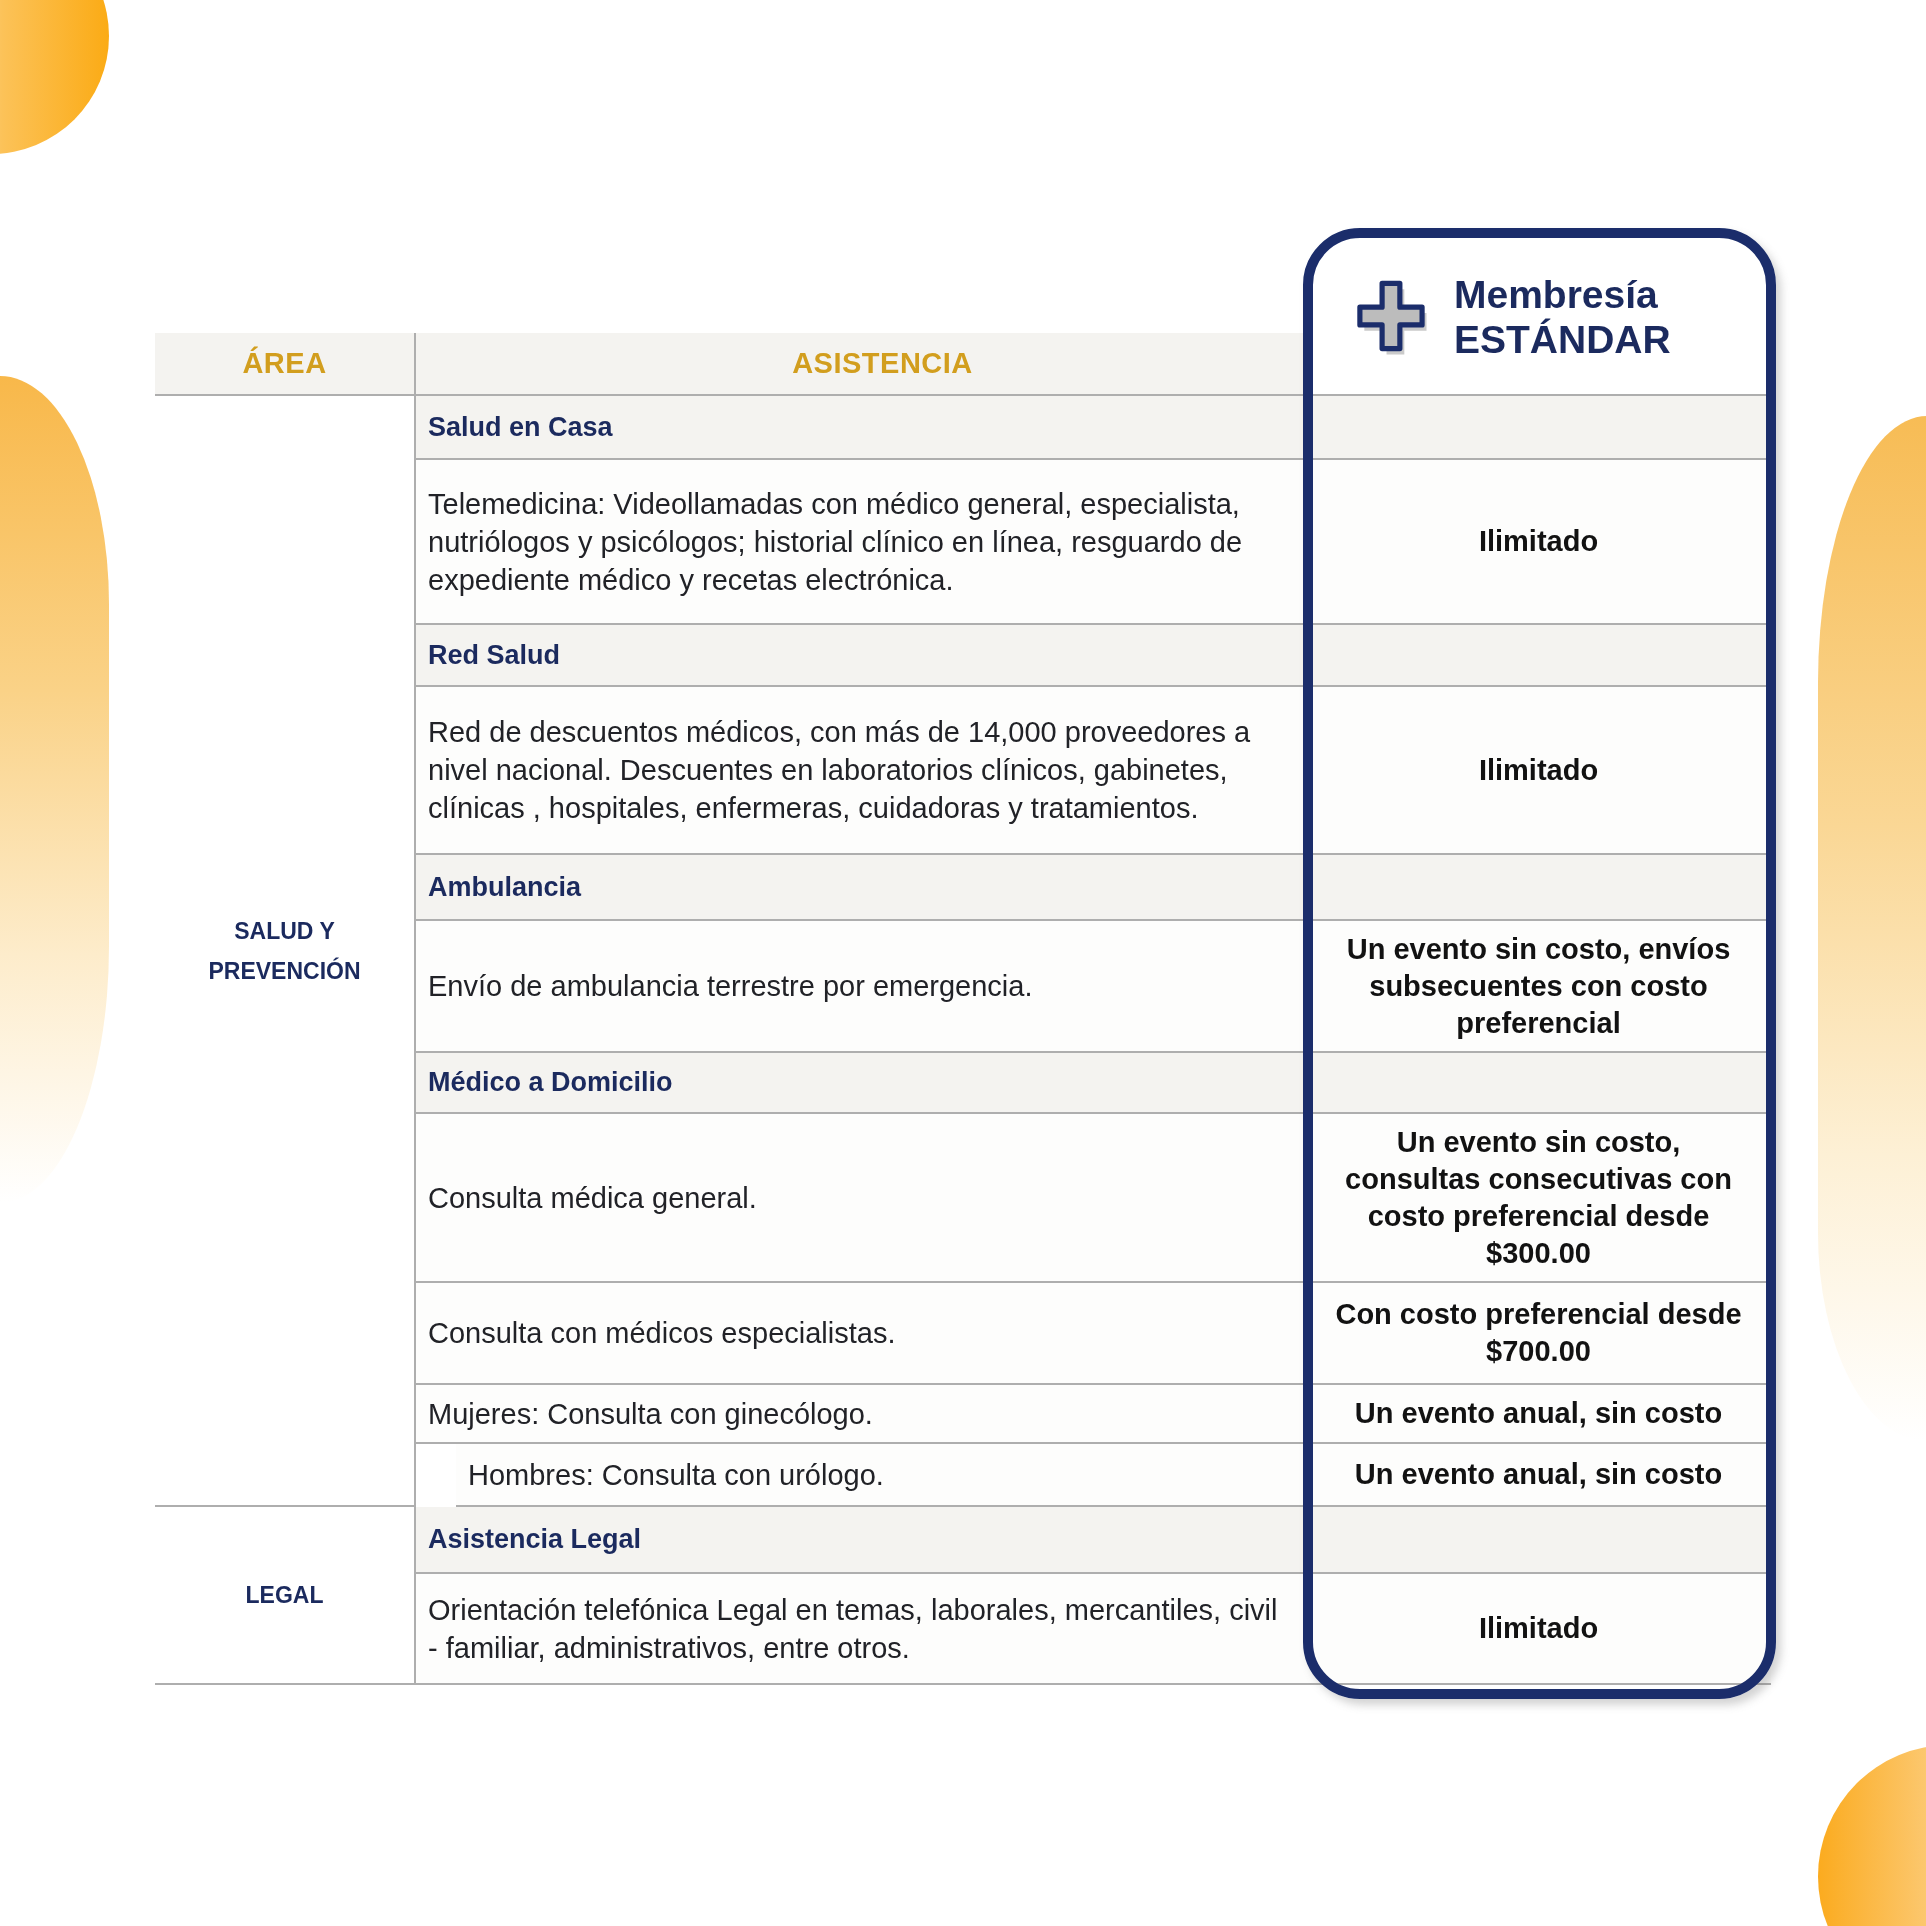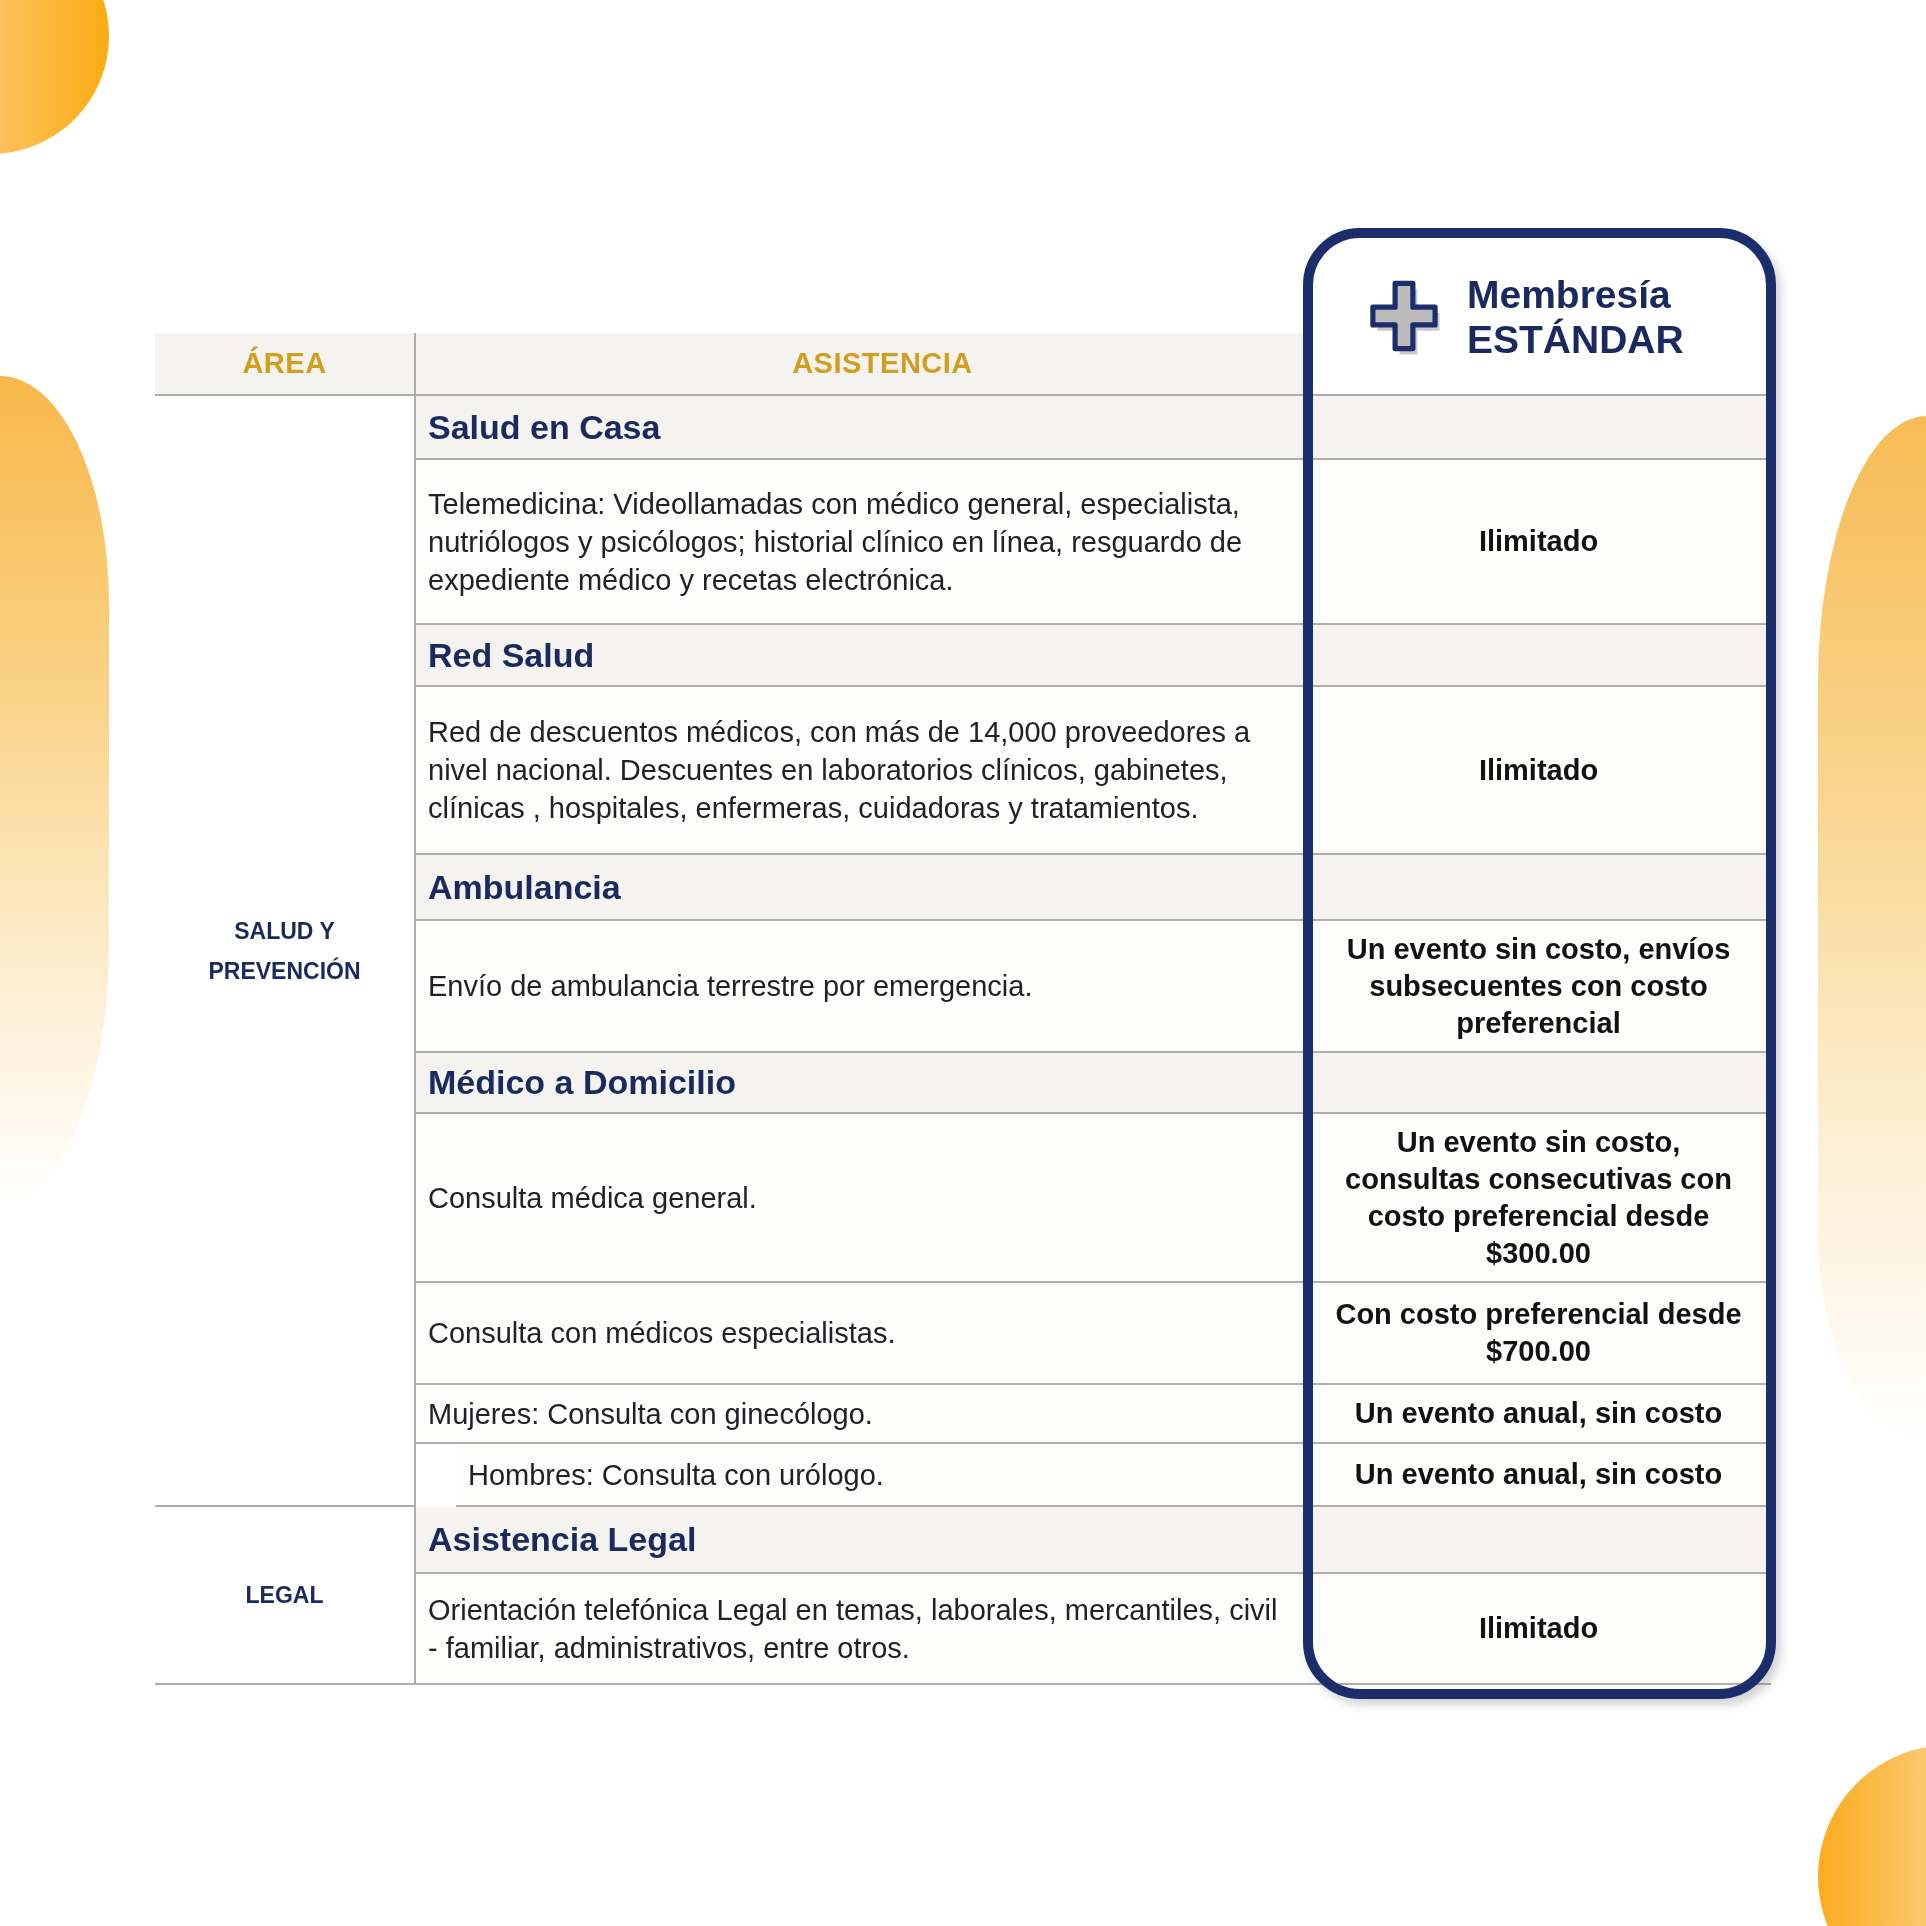--- a/index.html
+++ b/index.html
@@ -65,21 +65,21 @@
   .val-h{grid-column:3;grid-row:1;background:#ffffff;}
   .area-cell{
     background:#ffffff;
     border-right:2px solid var(--line);
     color:var(--navy);font-weight:bold;font-size:23px;line-height:40px;
     display:flex;align-items:center;justify-content:center;text-align:center;
     padding:8px 18px;
   }
   .subheader-cell{
     background:var(--rowgray);
-    color:var(--navy);font-weight:bold;font-size:34px;
+    color:var(--navy);font-weight:bold;font-size:27px;
     display:flex;align-items:center;
     padding:0 14px 0 12px;
   }
   .desc-cell{
     background:var(--rowwhite);
     color:var(--body);font-size:29px;line-height:38px;
     display:flex;align-items:center;
     padding:0 14px 0 12px;
   }
   .value-cell{
@@ -93,21 +93,21 @@
     position:absolute;left:1303px;top:228px;width:473px;height:1471px;
     border:10px solid var(--border-navy);
     border-radius:57px;
     background:transparent;
     box-shadow:5px 6px 9px rgba(110,110,110,0.30);
     pointer-events:none;
   }
   .card-head{
     position:absolute;left:0;top:0;width:100%;height:158px;
     display:flex;align-items:center;
-    padding-left:51px;
+    padding-left:38px;
   }
   .card-head svg{flex:0 0 auto;}
   .card-title{
     margin-left:26px;
     color:var(--navy);
     font-weight:bold;font-size:39px;line-height:45px;
   }
 </style>
 </head>
 <body>

